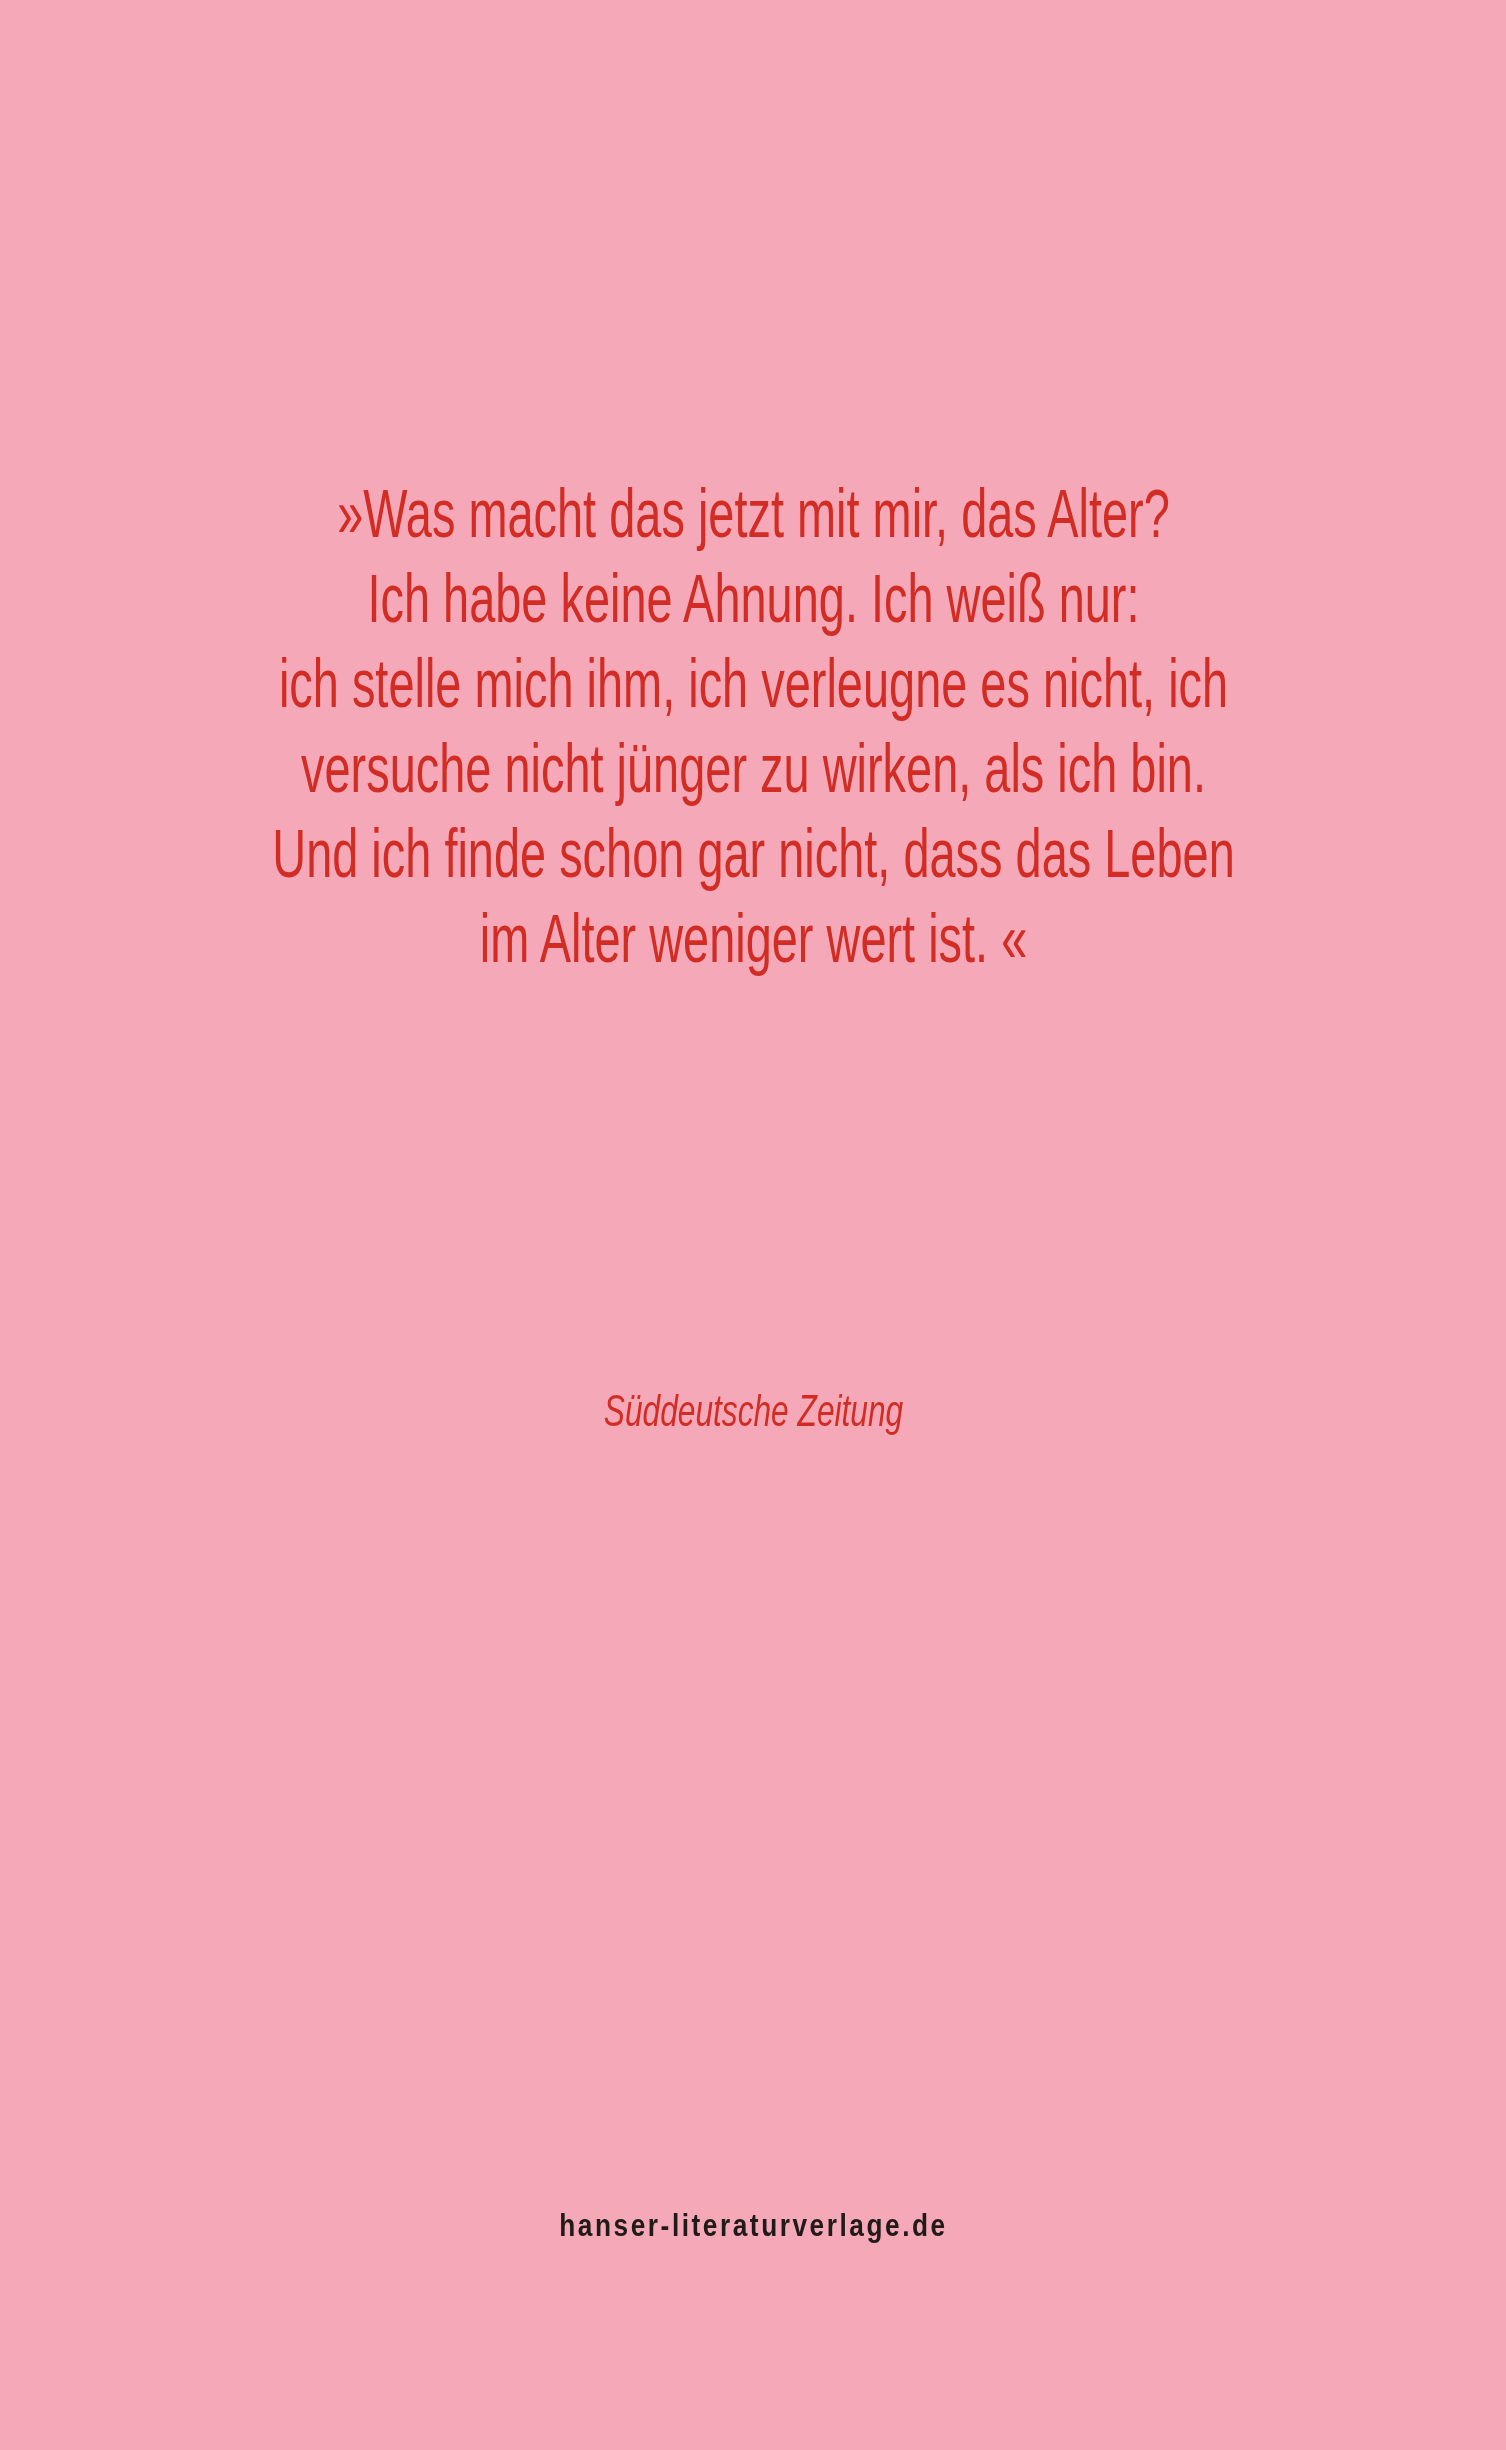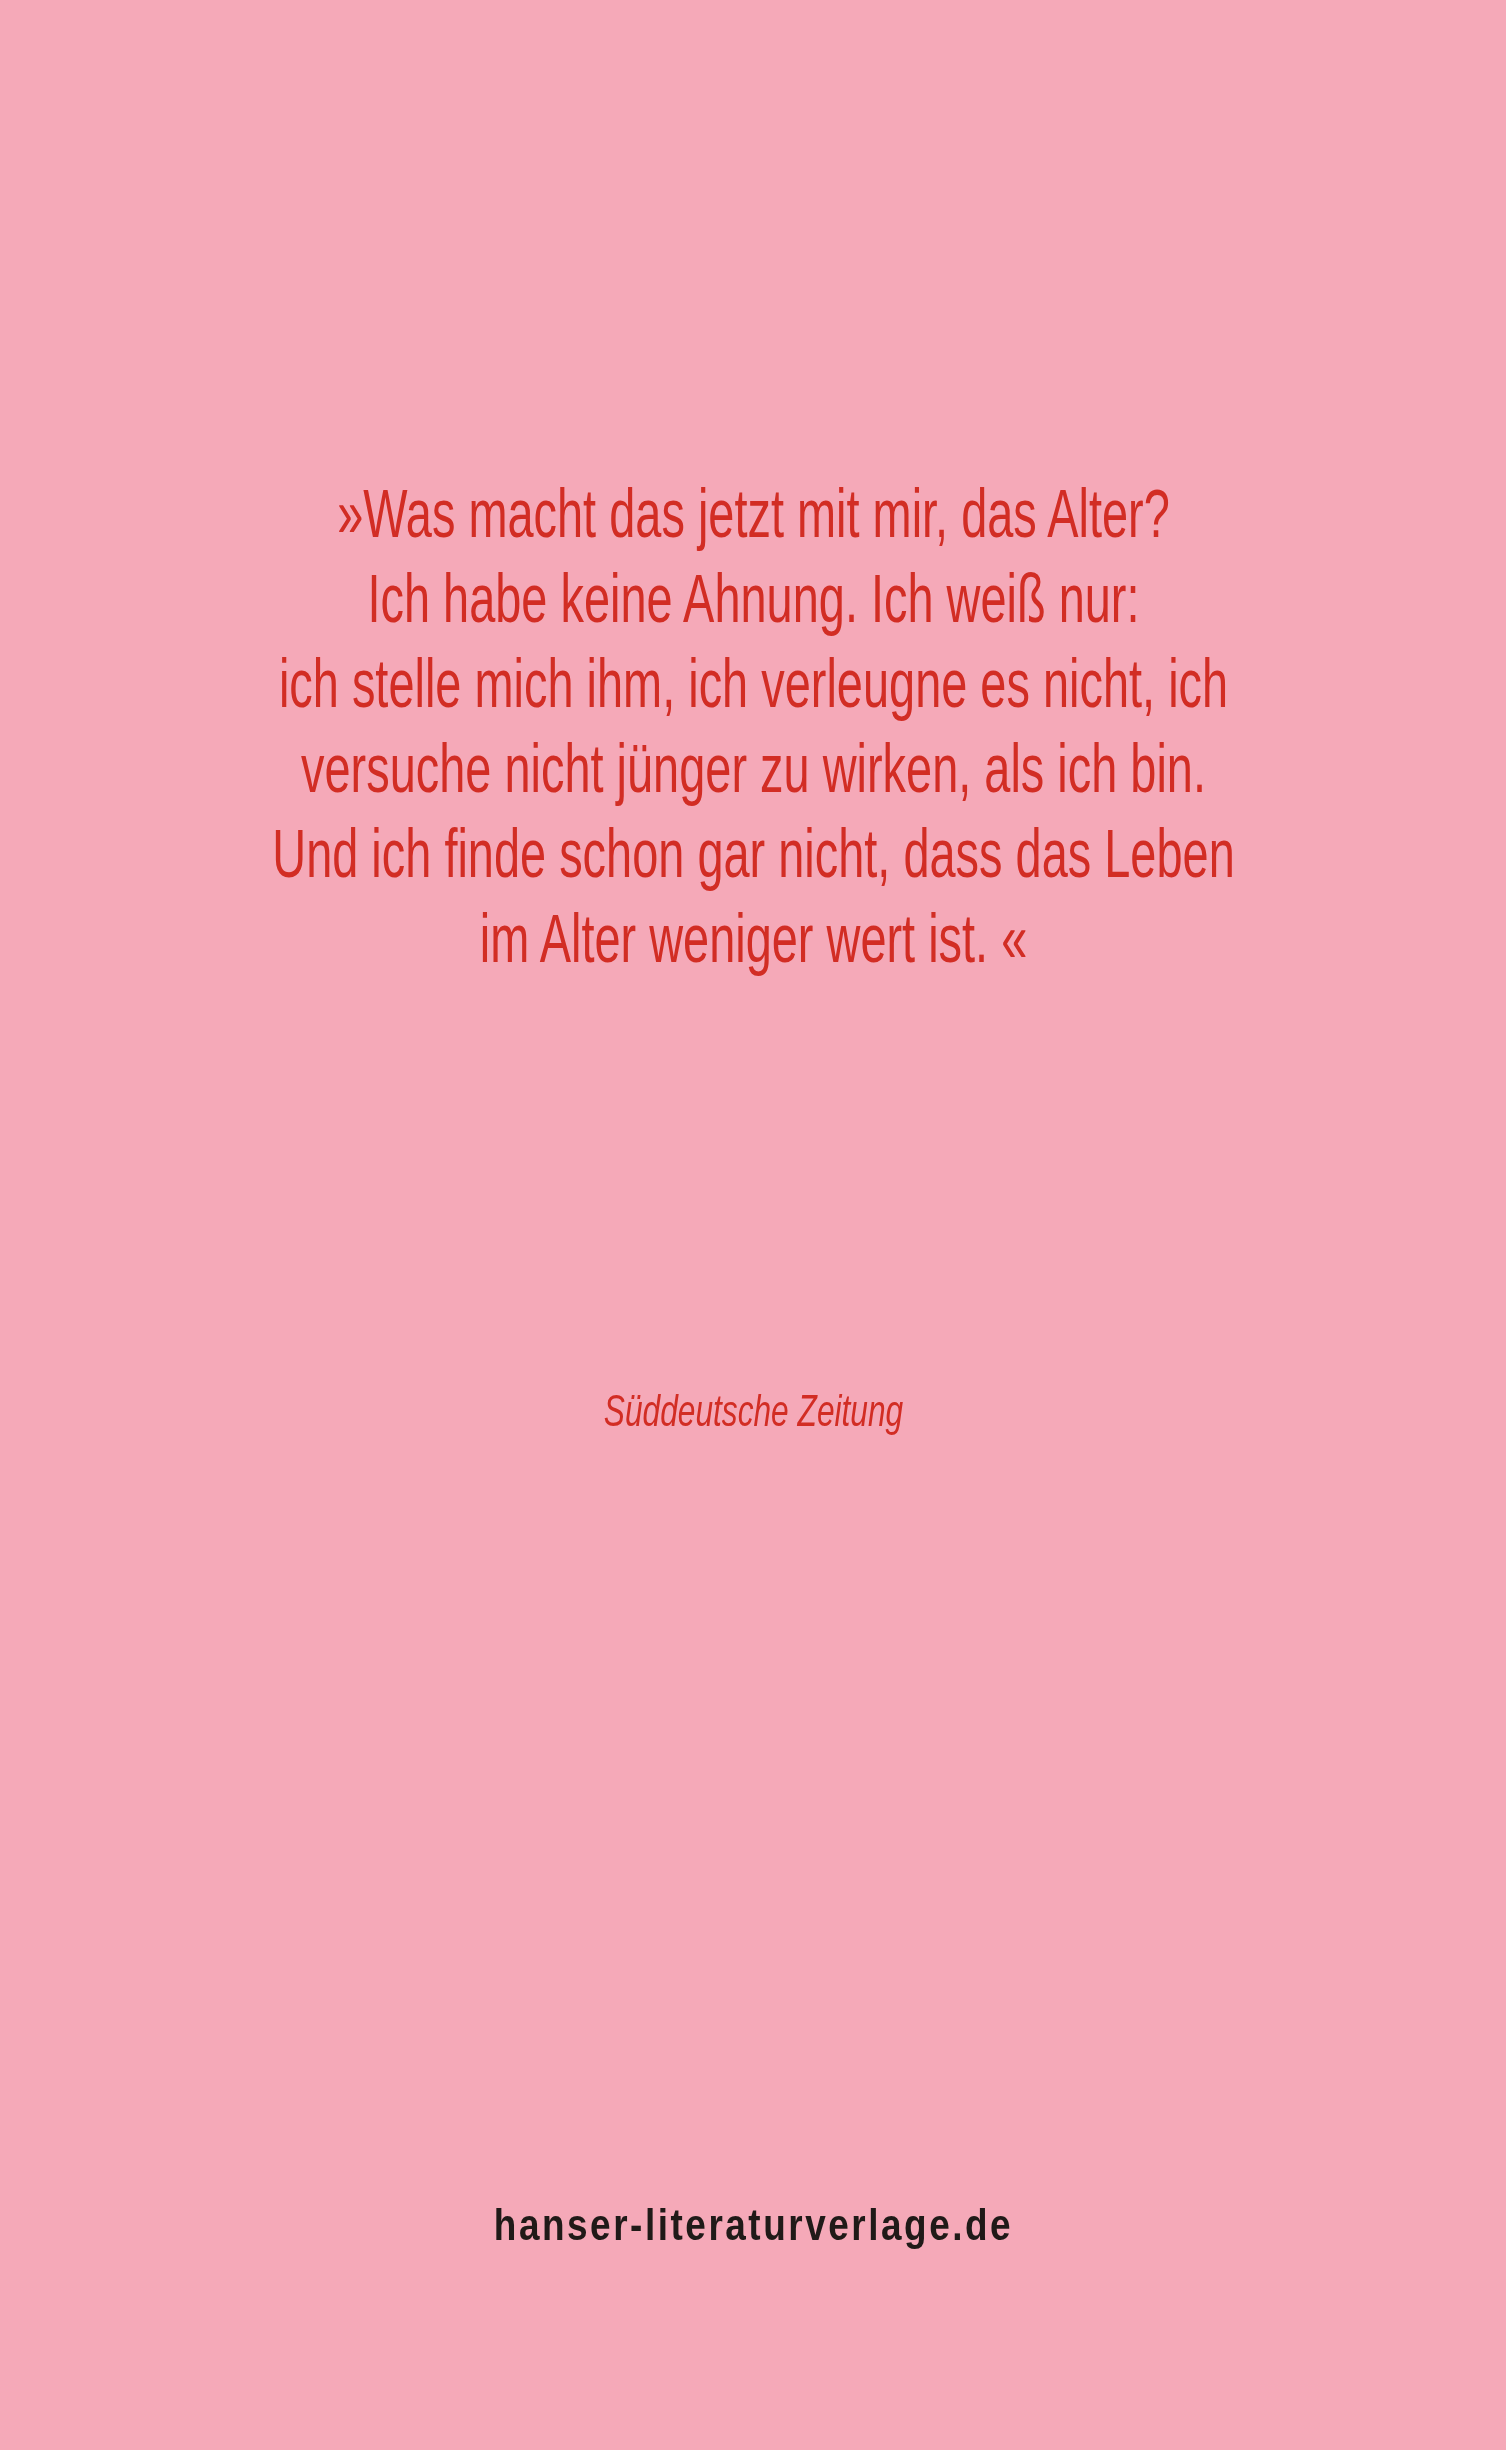--- a/index.html
+++ b/index.html
@@ -52,21 +52,21 @@
     transform: scaleX(0.72);
     transform-origin: 50% 50%;
   }
   .footer-url {
     position: absolute;
     left: 0;
     top: 2203px;
     width: 1507px;
     text-align: center;
     color: #201a18;
-    font-size: 45px;
+    font-size: 32px;
     line-height: 44px;
     font-weight: 700;
     letter-spacing: 3.1px;
     white-space: nowrap;
   }
   .footer-url .inner {
     display: block;
     width: 100%;
     transform: scaleX(0.82);
     transform-origin: 50% 50%;

